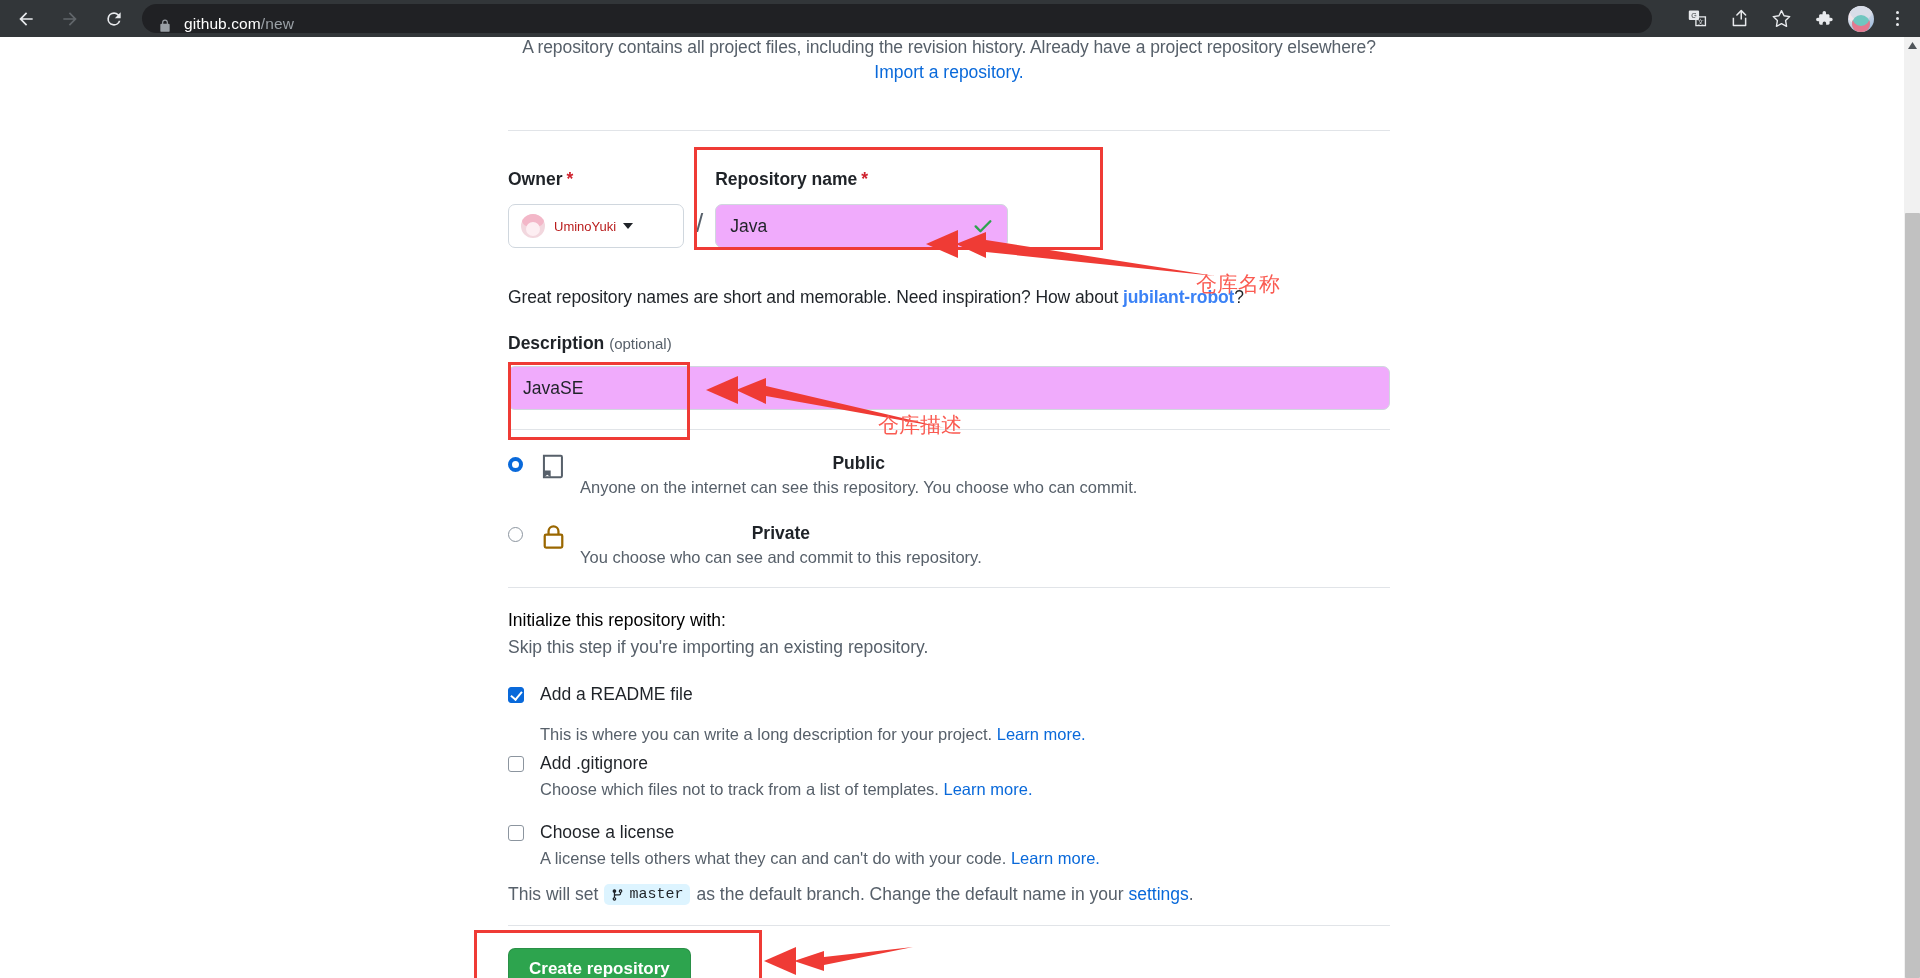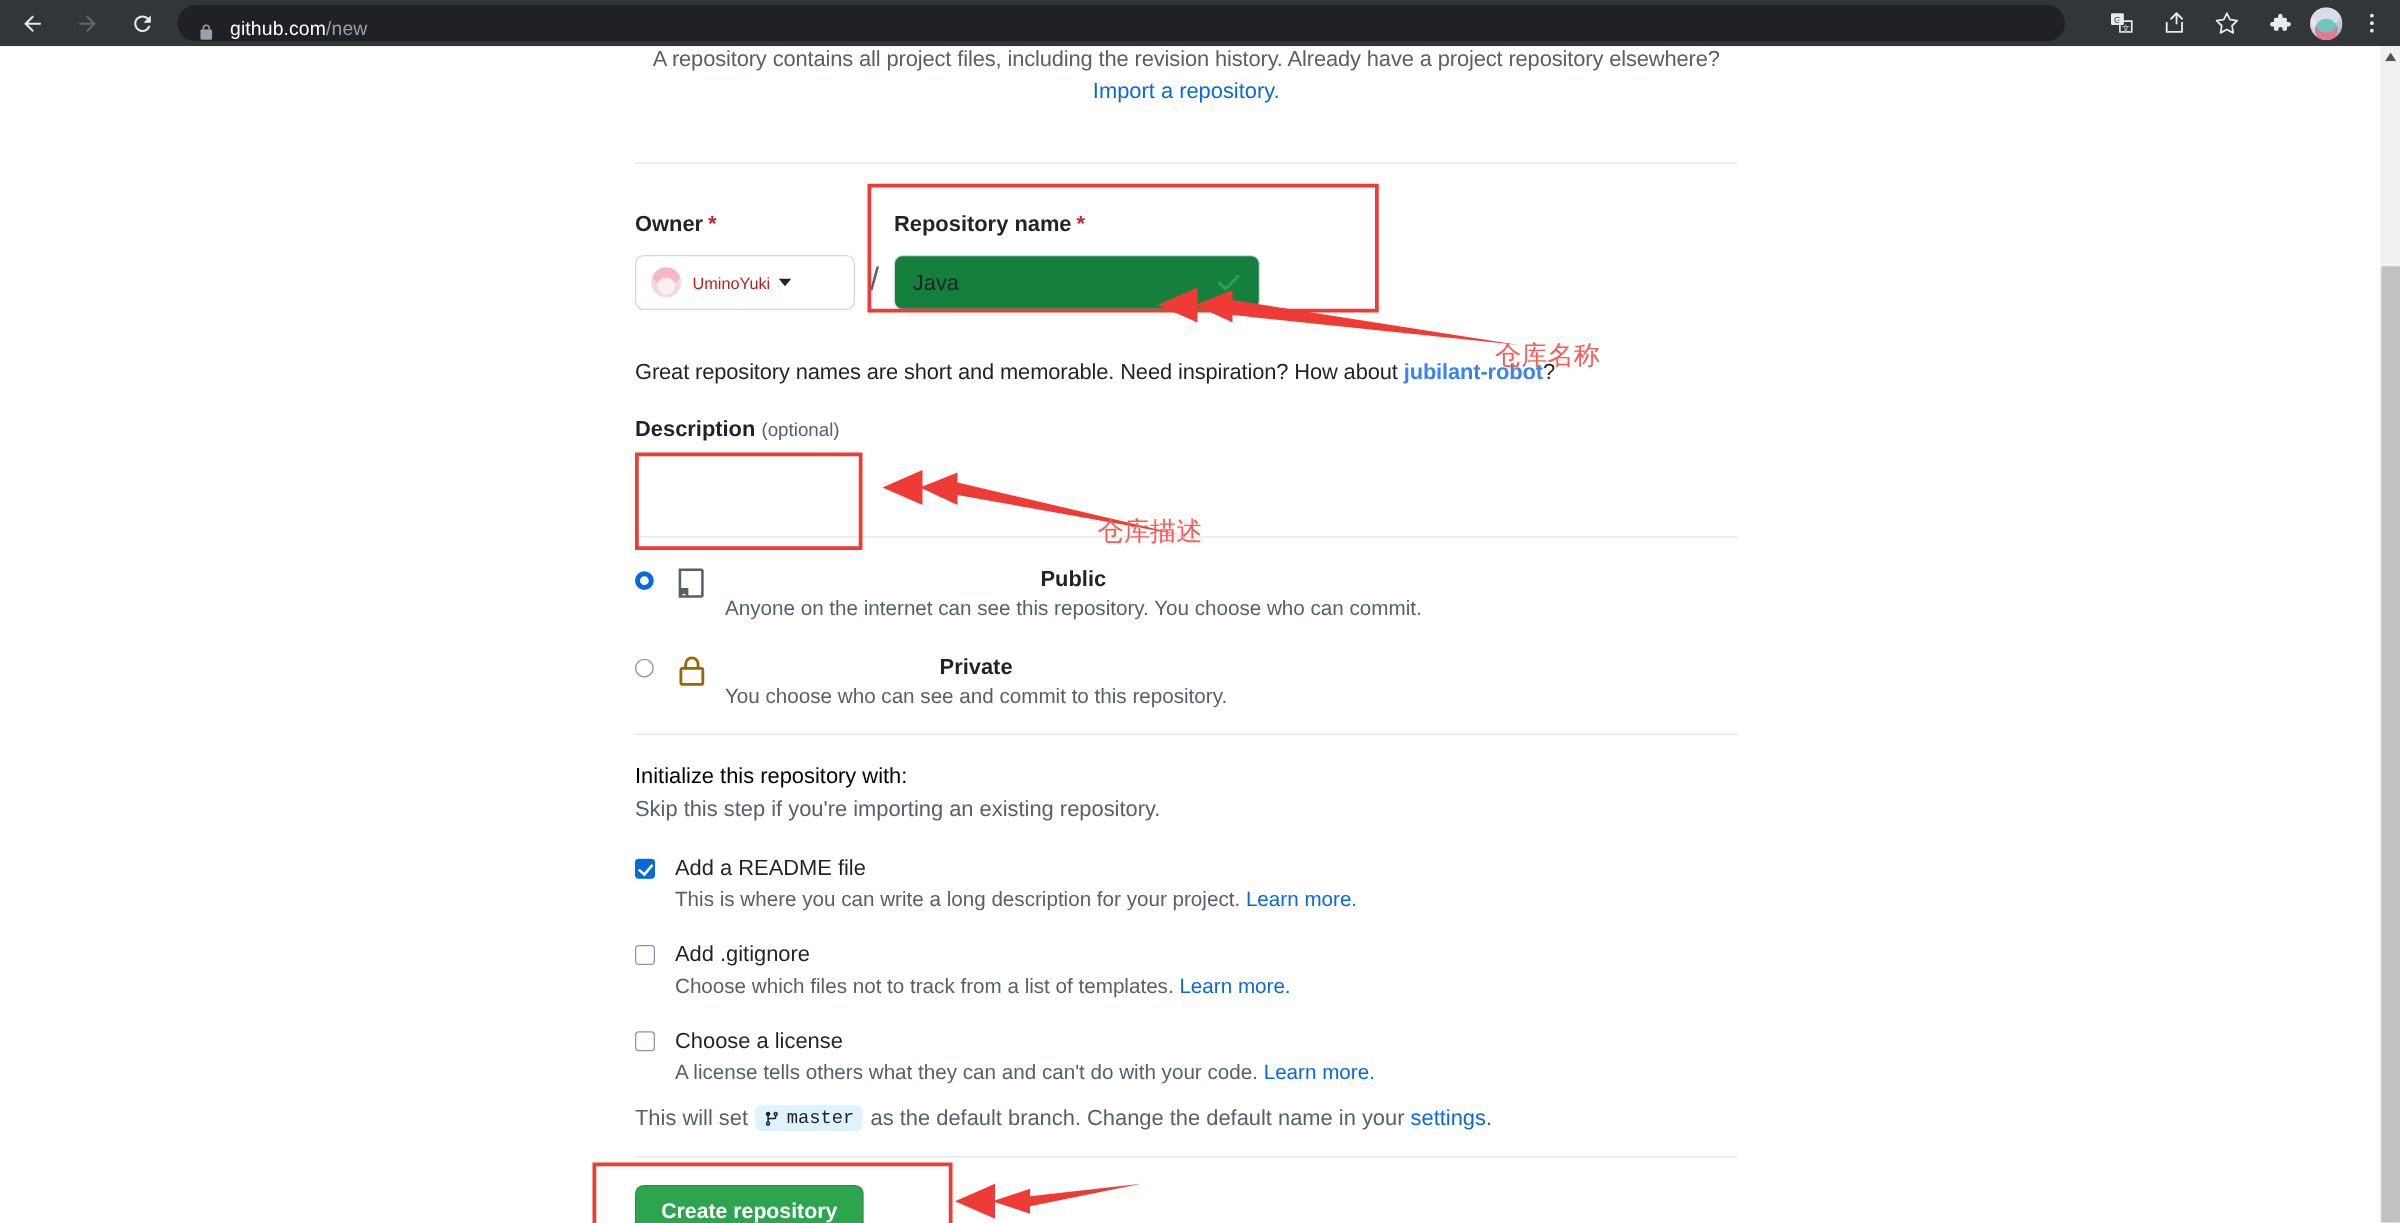--- a/index.html
+++ b/index.html
@@ -126,21 +126,21 @@
   }
   .owner-name { font-size:13px; color:#b91c1c; white-space:nowrap; }
   .caret-down {
     width:0;height:0;border-left:5px solid transparent;border-right:5px solid transparent;
     border-top:6px solid #1f2328; margin-left:7px;
   }
   .slash { font-size:26px; color:#57606a; margin:0 12px; line-height:40px; }
 
   .text-input {
     height:44px; border:1px solid #d0d7de; border-radius:7px;
-    background:#15803d; font-size:17.5px; color:#1f2328;
+    background:#f0abfc; font-size:17.5px; color:#1f2328;
     padding:0 14px; width:100%;
     font-family:"Liberation Sans", sans-serif; outline:none;
   }
   .input-holder { position:relative; }
   #name-check {
     position:absolute; right:14px; top:11px; pointer-events:none;
   }
 
   .hint {
     font-size:17.5px; color:#1f2328; letter-spacing:-.1px;
@@ -315,20 +315,23 @@
     </div>
 
     <div class="wrap hint" style="top:250px;">
       <span>Great repository names are short and memorable. Need inspiration? How about </span><a class="sug" style="text-decoration:none;">jubilant-robot</a><span>?</span>
     </div>
 
     <div class="wrap" style="top:296px;">
       <div class="field-label">
         <span>Description</span> <span class="optional">(optional)</span>
       </div>
+      <div style="margin-top:12px;">
+        <input class="text-input" value="JavaSE" style="">
+      </div>
     </div>
 
     <div class="wrap divider" style="top:392px;"></div>
 
     <div class="wrap radio-row" style="top:414px;">
       <div class="radio on"></div>
       <div class="vis-icon">
         <svg width="27" height="27" viewBox="0 0 24 24">
           <path d="M3.5 2.5h15a1 1 0 0 1 1 1v17a1 1 0 0 1-1 1h-15z" fill="none" stroke="#57606a" stroke-width="1.8"></path>
           <path d="M3.5 15.5h6v6l-3-2.2-3 2.2z" fill="#57606a"></path>
@@ -358,21 +361,21 @@
 
     <div class="wrap" style="top:573px;">
       <div class="sect-title">Initialize this repository with:</div>
       <div class="sect-sub" style="margin-top:6px;">Skip this step if you're importing an existing repository.</div>
     </div>
 
     <div class="wrap check-row" style="top:646px;">
       <div class="cbox on"></div>
       <div>
         <div class="chk-title">Add a README file</div>
-        <div class="chk-desc" style="margin-top:3px;">
+        <div class="chk-desc" style="margin-top:17px;">
           <span>This is where you can write a long description for your project.</span>
           <a class="link">Learn more.</a>
         </div>
       </div>
     </div>
 
     <div class="wrap check-row" style="top:715px;">
       <div class="cbox"></div>
       <div>
         <div class="chk-title">Add .gitignore</div>

